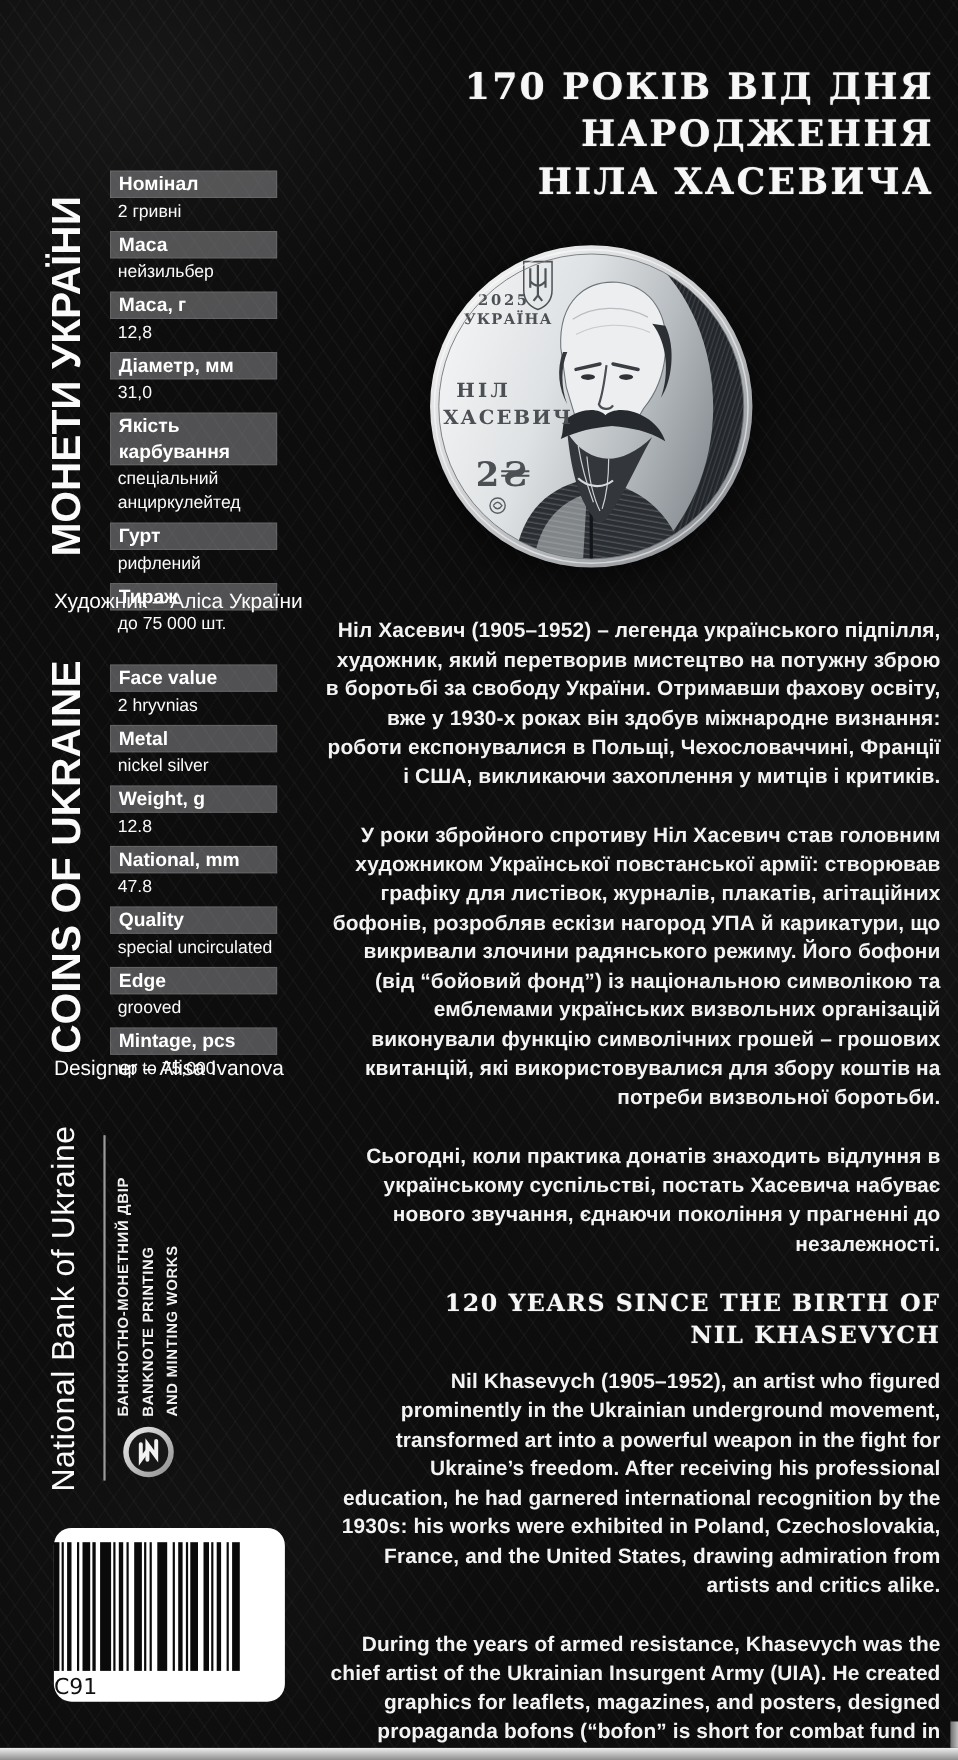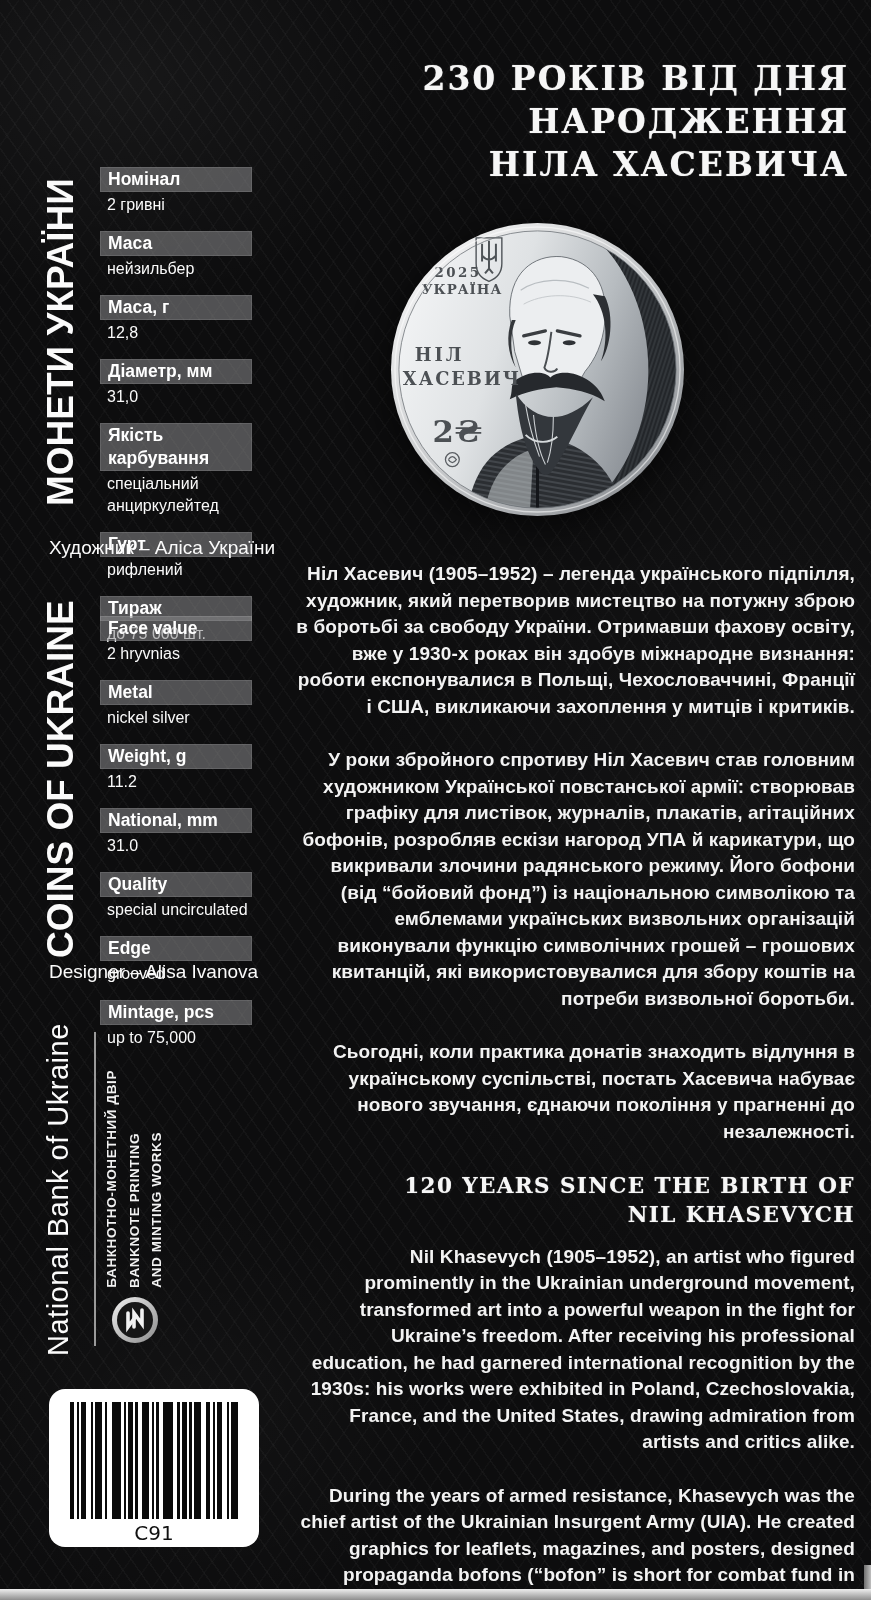--- a/index.html
+++ b/index.html
@@ -45,21 +45,21 @@
   .mint-logo { position:absolute; left:111px; top:1296px; width:48px; height:48px; }
 
   
   .specs { position:absolute; left:100px; width:192px; }
   .specs-ua { top:155px; }
   .specs-en { top:604px; }
   .spec-row { margin-bottom:3px; }
   .spec-label {
     width:152px; box-sizing:border-box; background:rgba(138,138,140,.55);
     border:1px solid rgba(255,255,255,.10);
-    padding:0 7px; font-weight:700; font-size:17.5px; line-height:23px; color:#fff;margin-top:12px;
+    padding:0 7px; font-weight:700; font-size:17.5px; line-height:23px; color:#fff;
   }
   .spec-value { padding:2px 0 3px 7px; font-size:16px; line-height:22px; color:#fafafa; }
   .designer { position:absolute; left:49px; font-size:19px; color:#fbfbfb; }
   .designer-ua { top:537px; }
   .designer-en { top:961px; }
 
   
   .coin { position:absolute; left:389px; top:221px; width:297px; height:297px;
           filter:drop-shadow(0 8px 20px rgba(0,0,0,.65)); }
   .coin-text { font-family:"DejaVu Serif", serif; font-weight:700; fill:#4c5054; }
@@ -73,21 +73,21 @@
   .para-group-last .para:last-child { margin-bottom:0; }
   .en-heading {
     margin:1px 0 14px; font-family:"DejaVu Serif", serif; font-weight:700;
     font-size:21.5px; line-height:1.34; letter-spacing:1.4px; color:#f6f6f6;
     text-shadow:0 0 1px rgba(255,255,255,.55);
   }
 
   
   .barcode {
     position:absolute; left:49px; top:1389px; width:210px; height:158px;
-    background:#fff; border-radius:16px; display:flex; flex-direction:column; align-items:center;
+    background:#fff; border-radius:16px; display:flex; flex-direction:column; align-items:flex-start;
   }
   .barcode-bars { margin-top:13px; height:117px; display:flex; }
   .barcode-bars span { display:block; height:100%; }
   .barcode-bars .b { background:#0a0a0a; }
   .barcode-label { color:#111; font-size:20px; margin-top:2px; font-family:"DejaVu Sans", sans-serif; }
 
   
   .bottom-edge {
     position:absolute; left:0; bottom:0; width:100%; height:11px;
     background:linear-gradient(180deg,#efefef 0%,#c3c3c3 45%,#8e8e8e 100%);
@@ -97,21 +97,21 @@
     background:linear-gradient(90deg,#6f6f6f,#bfbfbf);
   }
 </style>
 </head>
 <body>
 
 <div class="page">
   <div class="bg-pattern"></div>
 
   <header class="title">
-    <div>230 РОКІВ ВІД ДНЯ НАРОДЖЕННЯ</div>
+    <div>170 РОКІВ ВІД ДНЯ НАРОДЖЕННЯ</div>
     <div>НІЛА ХАСЕВИЧА</div>
   </header>
 
   <div class="vlabel series-ua">МОНЕТИ УКРАЇНИ</div>
   <section class="specs specs-ua">
 
       <div class="spec-row">
         <div class="spec-label">Номінал</div>
         <div class="spec-value">2 гривні</div>
       </div>
@@ -156,26 +156,26 @@
         <div class="spec-value">2 hryvnias</div>
       </div>
 
       <div class="spec-row">
         <div class="spec-label">Metal</div>
         <div class="spec-value">nickel silver</div>
       </div>
 
       <div class="spec-row">
         <div class="spec-label">Weight, g</div>
-        <div class="spec-value">11.2</div>
+        <div class="spec-value">12.8</div>
       </div>
 
       <div class="spec-row">
         <div class="spec-label">National, mm</div>
-        <div class="spec-value">31.0</div>
+        <div class="spec-value">47.8</div>
       </div>
 
       <div class="spec-row">
         <div class="spec-label">Quality</div>
         <div class="spec-value">special uncirculated</div>
       </div>
 
       <div class="spec-row">
         <div class="spec-label">Edge</div>
         <div class="spec-value">grooved</div>

